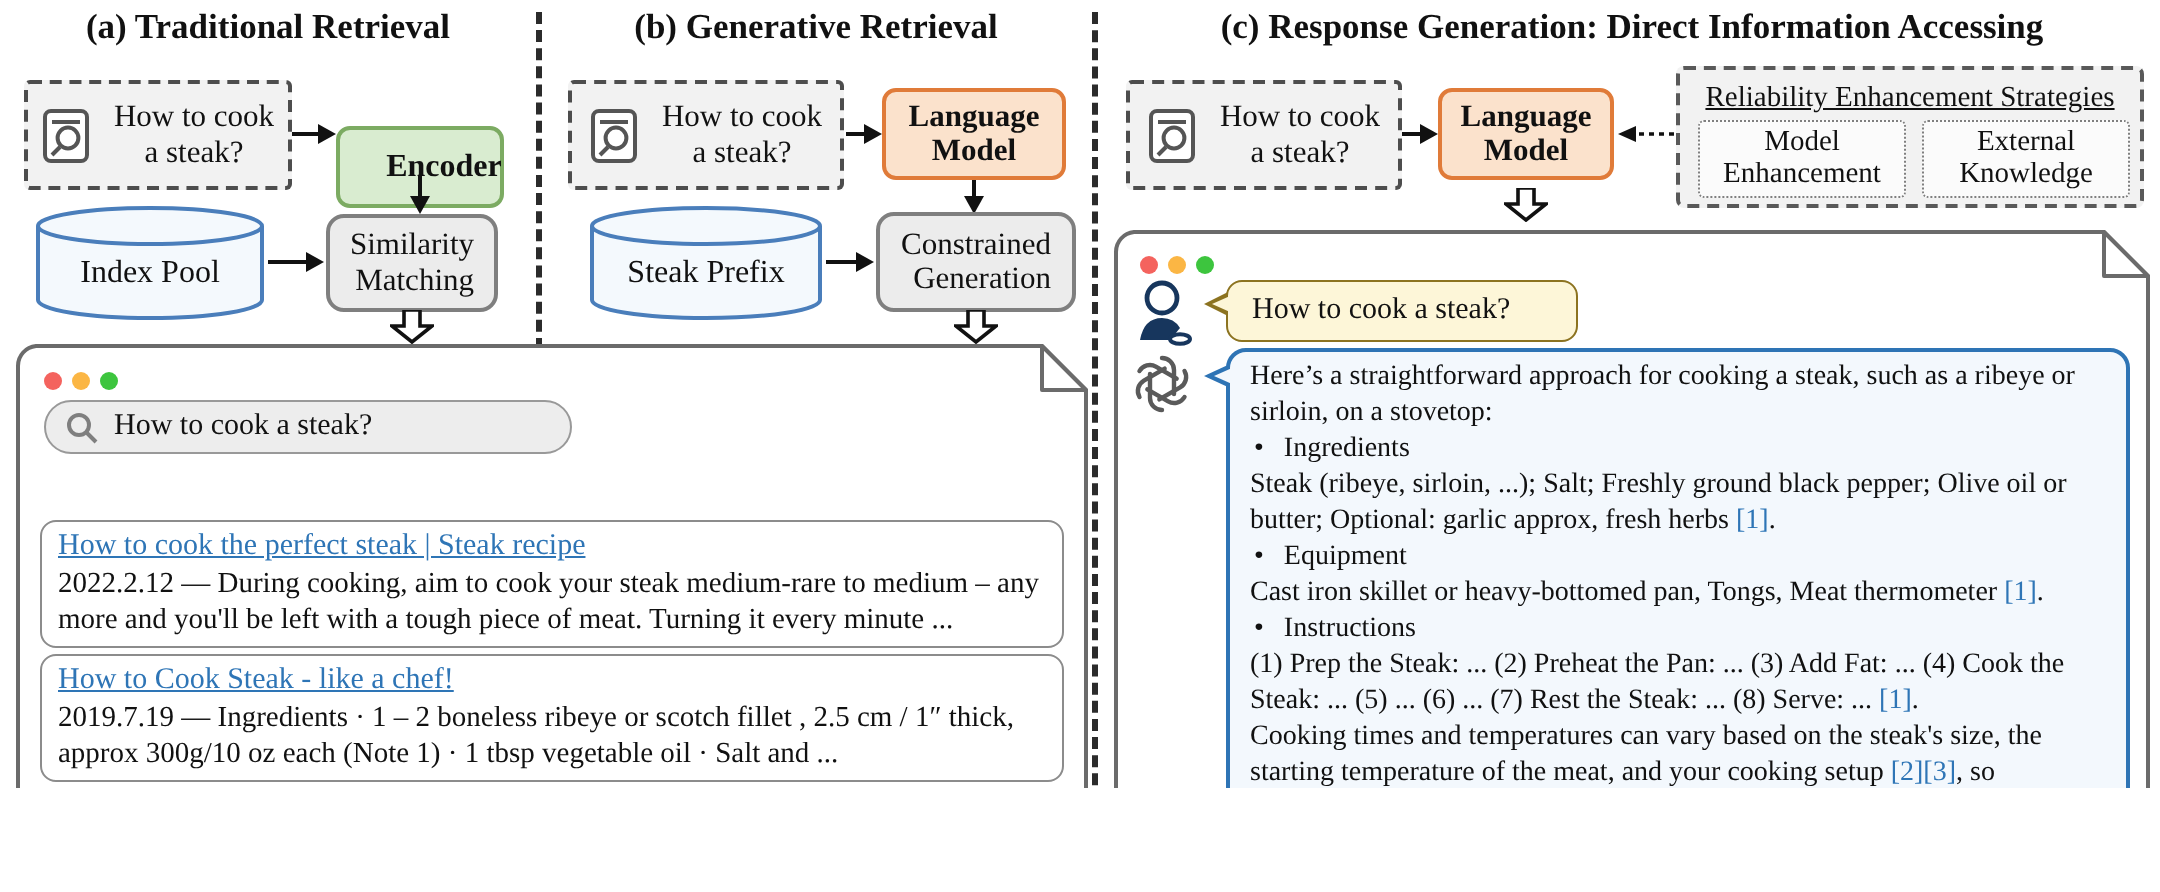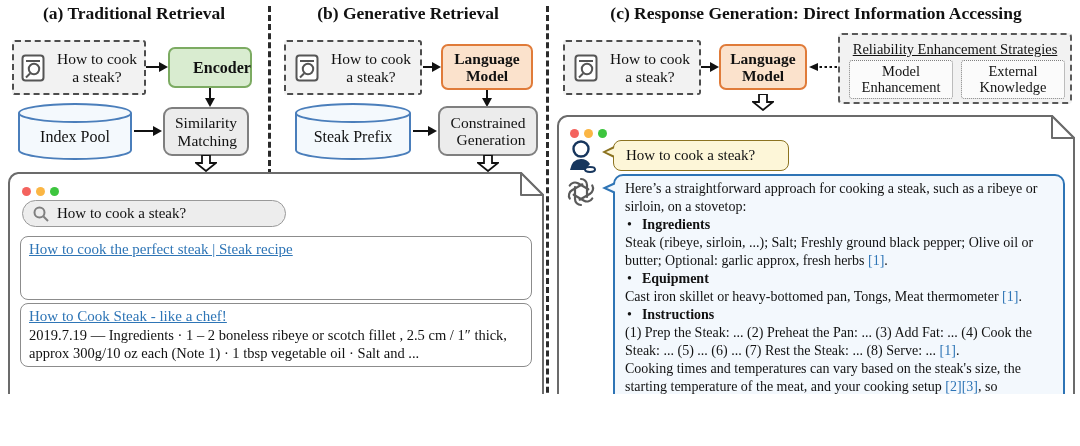--- a/index.html
+++ b/index.html
@@ -25,38 +25,38 @@
   .rel-title{font-size:14.5px;text-align:center;}
   .dotbox{background:#fbfbfb;border:1.6px dotted #7f7f7f;border-radius:3px;
           display:flex;align-items:center;justify-content:center;font-size:14.5px;
           text-align:center;line-height:1.1;box-sizing:border-box;}
   
   .dots span{display:inline-block;width:9px;height:9px;border-radius:50%;margin-right:5px;}
   .d-red{background:#f4635e;} .d-yel{background:#fbb644;} .d-grn{background:#3dc53e;}
   .searchbar{background:#ededed;border:1.6px solid #999;border-radius:14px;
              display:flex;align-items:center;gap:8px;padding:0 10px;box-sizing:border-box;font-size:15px;}
   .result-card{background:#fff;border:1.6px solid #8c8c8c;border-radius:8px;
-               padding:3px 8px 4px 8px;box-sizing:border-box;font-size:14.5px;line-height:1.26;}
+               padding:3px 8px 4px 8px;box-sizing:border-box;font-size:14.5px;line-height:1.26;margin-top:24px;}
   .result-title{color:#2e75b6;text-decoration:underline;font-size:15px;display:block;cursor:pointer;}
   .result-snippet{color:#111;}
   
   .bubble{position:absolute;box-sizing:border-box;}
   .bubble-user{background:#fdf6d8;border:1.8px solid #8c7320;border-radius:8px;
                display:flex;align-items:center;padding:0 12px;font-size:15px;}
   .bubble-user::before{content:'';position:absolute;left:-12px;top:5px;border-style:solid;
                border-color:transparent;border-width:6px 12px 6px 0;border-right-color:#8c7320;}
   .bubble-user::after{content:'';position:absolute;left:-8px;top:7px;border-style:solid;
                border-color:transparent;border-width:4px 9px 4px 0;border-right-color:#fdf6d8;}
   .bubble-ai{background:#f3f8fd;border:2px solid #2e74b5;border-radius:10px;
              padding:4px 10px 5px 10px;font-size:14px;line-height:18px;}
   .bubble-ai::before{content:'';position:absolute;left:-13px;top:6px;border-style:solid;
                border-color:transparent;border-width:6px 13px 6px 0;border-right-color:#2e74b5;}
   .bubble-ai::after{content:'';position:absolute;left:-8px;top:8px;border-style:solid;
                border-color:transparent;border-width:4px 9px 4px 0;border-right-color:#f3f8fd;}
-  .seg-bold{font-weight:bold;}
+  .seg-bold{font-weight:normal;}
   .seg-bullet{margin:0 10px 0 2px;}
   .seg-ref{color:#2e75b6;}
   .seg-link{color:#2e75b6;text-decoration:underline;cursor:pointer;}
   .cite-line{margin-top:5px;}
 </style>
 </head>
 <body>
 
 <div id="fig">
 
@@ -74,21 +74,21 @@
     </svg>
     <div class="querytext preline">How to cook
 a steak?</div>
   </div>
 
   <svg class="abs" style="left:146px;top:61px;" width="22" height="12">
     <line x1="0" y1="6" x2="14" y2="6" stroke="#111" stroke-width="2"></line>
       <polygon points="13,1 22,6 13,11" fill="#111"></polygon>
   </svg>
 
-  <div class="abs greenbox" style="left:168px;top:47px;width:84px;height:41px;padding-left:24px;">Encoder</div>
+  <div class="abs greenbox" style="left:168px;top:63px;width:84px;height:41px;padding-left:24px;">Encoder</div>
 
   <svg class="abs" style="left:204px;top:88px;" width="12" height="19">
     <line x1="6" y1="0" x2="6" y2="11" stroke="#111" stroke-width="2"></line>
       <polygon points="1,10 6,19 11,10" fill="#111"></polygon>
   </svg>
 
   <svg class="abs" style="left:17px;top:102px;" width="116" height="60">
     <path d="M2,11 V48 A56,9 0 0 0 114,48 V11" fill="#f4f9fd" stroke="#4a7ebb" stroke-width="2"></path>
     <ellipse cx="58" cy="11" rx="56" ry="9" fill="#f4f9fd" stroke="#4a7ebb" stroke-width="2"></ellipse>
   </svg>
@@ -198,20 +198,21 @@
   <div class="abs searchbar" style="left:22px;top:200px;width:264px;height:27px;">
     <svg width="16" height="16" viewBox="0 0 16 16">
       <circle cx="6.5" cy="6.5" r="5" fill="none" stroke="#7f7f7f" stroke-width="2"></circle>
       <line x1="10.5" y1="10.5" x2="15" y2="15" stroke="#7f7f7f" stroke-width="2"></line>
     </svg>
     <span>How to cook a steak?</span>
   </div>
 
   <div class="abs result-card" style="left:20px;top:236px;width:512px;height:64px;">
     <span class="result-title">How to cook the perfect steak | Steak recipe</span>
+    <span class="result-snippet">2022.2.12 — During cooking, aim to cook your steak medium-rare to medium – any more and you'll be left with a tough piece of meat. Turning it every minute ...</span>
   </div>
   <div class="abs result-card" style="left:20px;top:303px;width:512px;height:64px;">
     <span class="result-title">How to Cook Steak - like a chef!</span>
     <span class="result-snippet">2019.7.19 — Ingredients · 1 – 2 boneless ribeye or scotch fillet , 2.5 cm / 1″ thick, approx 300g/10 oz each (Note 1) · 1 tbsp vegetable oil · Salt and ...</span>
   </div>
 
   <svg class="abs" style="left:557px;top:115px;" width="518" height="323">
     <path d="M10 1 H495 L517 23 V312 A10 10 0 0 1 507 322 H11 A10 10 0 0 1 1 312 V11 A10 10 0 0 1 10 1 Z" fill="#fff" stroke="#6b6b6b" stroke-width="2"></path>
     <path d="M495 1 L517 23 L495 23 Z" fill="#fff" stroke="#6b6b6b" stroke-width="2" stroke-linejoin="round"></path>
   </svg>

